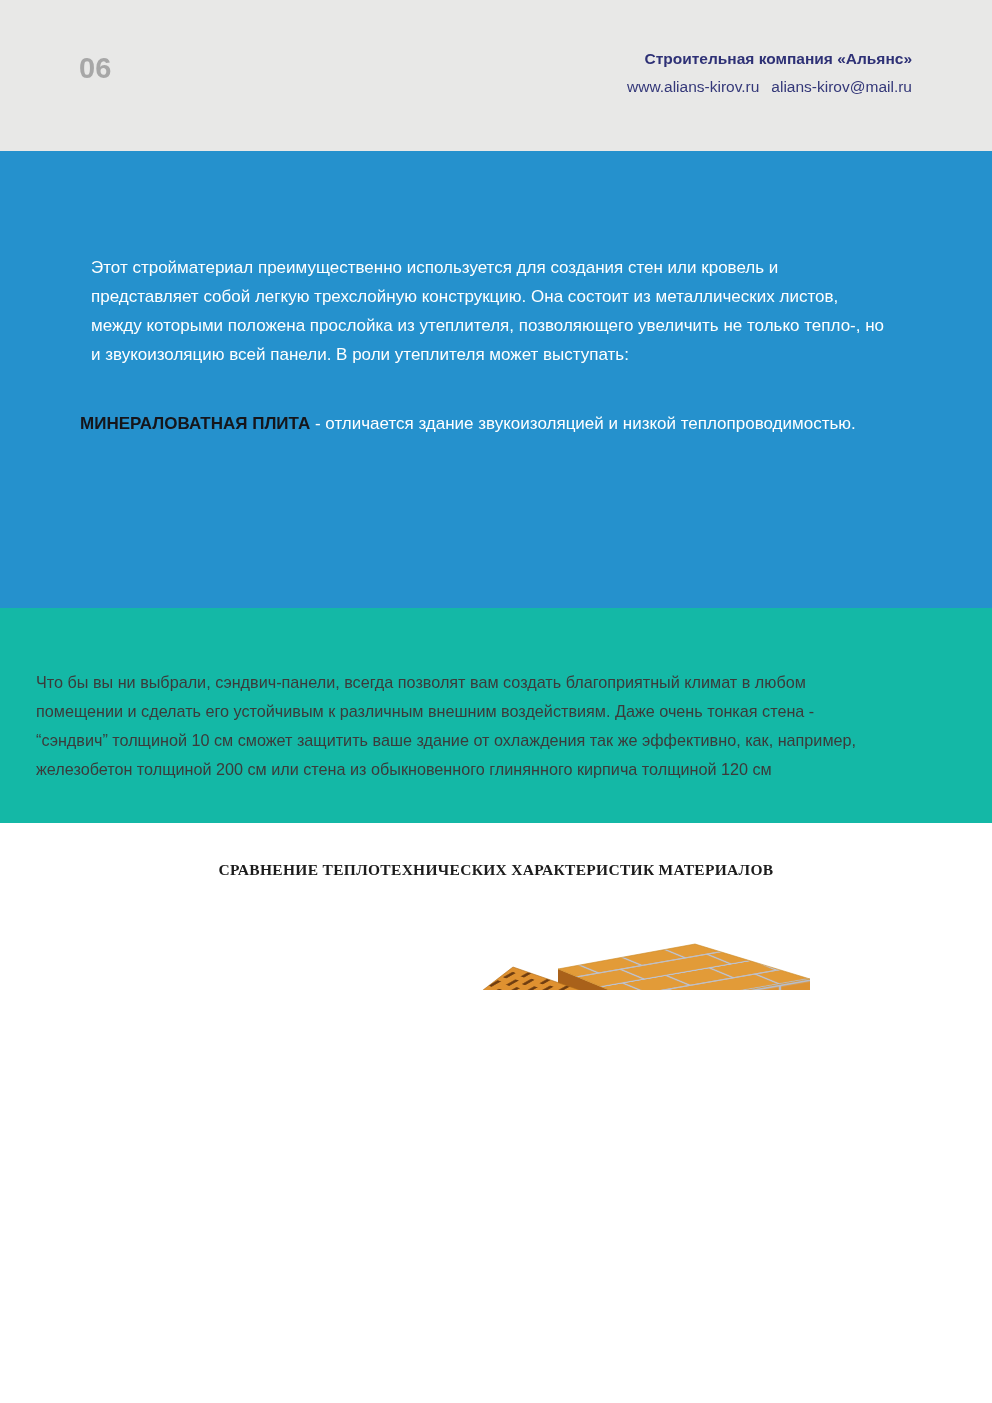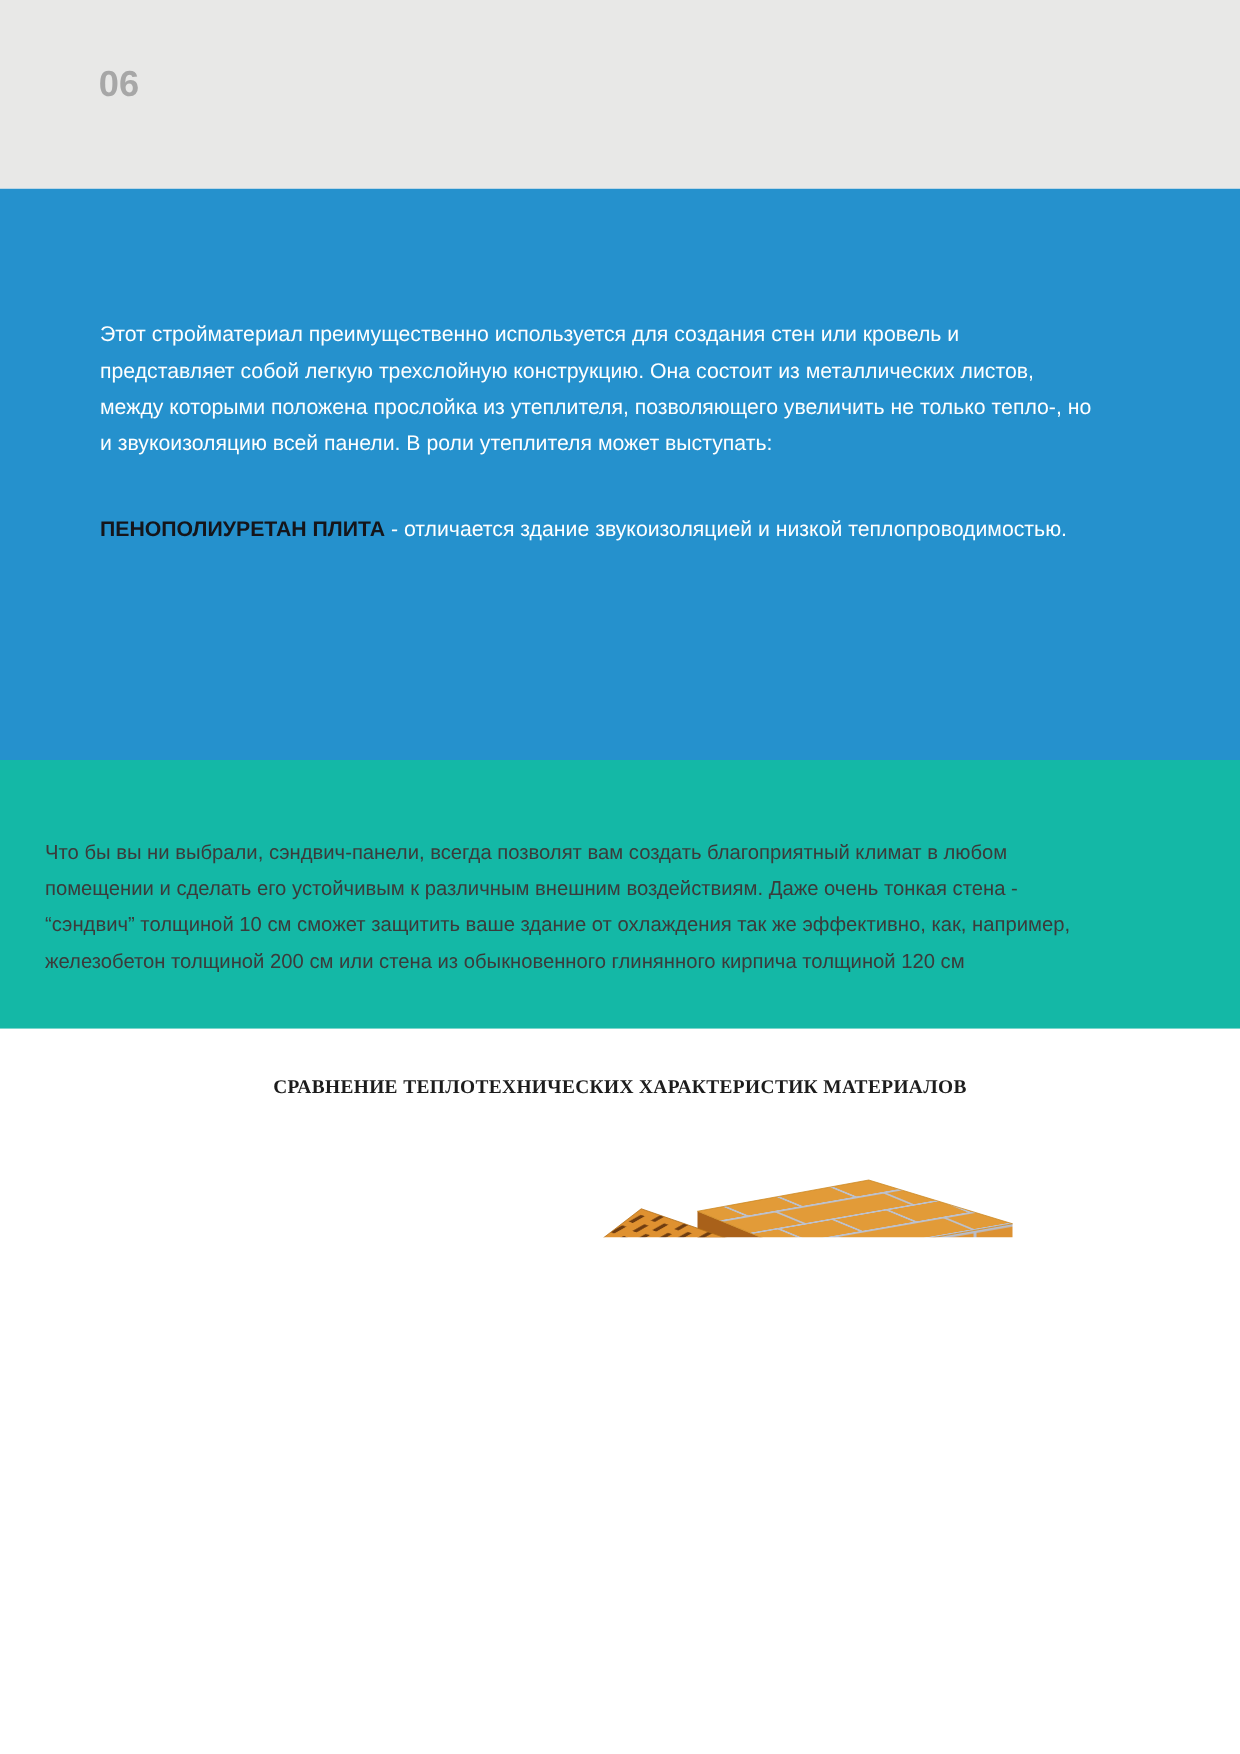--- a/index.html
+++ b/index.html
@@ -11,21 +11,21 @@
   .page-number{position:absolute;left:79px;top:52px;font-size:29px;font-weight:bold;color:#a7a7a7;}
   .header-right{position:absolute;right:80px;top:50px;text-align:right;color:#2f3277;}
   .company-name{font-size:15.5px;font-weight:bold;color:#2e3176;}
   .contacts{margin-top:10px;font-size:15.5px;color:#343879;}
   .contacts .email{margin-left:12px;}
 
   
   .blue-section{position:relative;width:100%;height:457px;background:#2591cd;box-sizing:border-box;
                 padding:102px 80px 0 80px;color:#ffffff;}
   .blue-section p{margin:0;font-size:17px;line-height:29px;max-width:795px;}
-  .blue-section p.intro{margin-bottom:40px;}
+  .blue-section p.intro{margin-bottom:40px;margin-left:11px;}
   .blue-section p.option{margin-bottom:41px;}
   .option .term{font-weight:bold;color:#15151a;}
 
   
   .light-section{position:relative;width:100%;height:215px;background:#14b8a6;box-sizing:border-box;
                  padding:60px 80px 0 36px;}
   .light-section p{margin:0;font-size:16.2px;line-height:29px;max-width:838px;color:#3b3b3b;}
 
   
   .white-section{position:relative;width:100%;height:580px;background:#ffffff;box-sizing:border-box;padding-top:38px;font-family:Liberation Serif, serif;}
@@ -39,25 +39,31 @@
   .dim-unit{font-size:14px;}
   .dim-name{font-size:16.5px;}
 </style>
 </head>
 <body>
 
 <div class="page">
 
   <div class="header">
     <div class="page-number">06</div>
+    <div class="header-right">
+      <div class="company-name">Строительная компания «Альянс»</div>
+      <div class="contacts">
+        <span class="website">www.alians-kirov.ru</span><span class="email">alians-kirov@mail.ru</span>
+      </div>
+    </div>
   </div>
 
   <div class="blue-section">
     <p class="intro">Этот стройматериал преимущественно используется для создания стен или кровель и представляет собой легкую трехслойную конструкцию. Она состоит из металлических листов, между которыми положена прослойка из утеплителя, позволяющего увеличить не только тепло-, но и звукоизоляцию всей панели. В роли утеплителя может выступать:</p>
-    <p class="option"><span class="term">ПЕНОПОЛИУРЕТАН ПЛИТА</span><span class="desc"> - отличается здание звукоизоляцией и низкой теплопроводимостью.</span></p>
+    <p class="option"><span class="term">МИНЕРАЛОВАТНАЯ ПЛИТА</span><span class="desc"> - отличается здание звукоизоляцией и низкой теплопроводимостью.</span></p>
   </div>
 
   <div class="light-section">
     <p>Что бы вы ни выбрали, сэндвич-панели, всегда позволят вам создать благоприятный климат в любом помещении и сделать его устойчивым к различным внешним воздействиям. Даже очень тонкая стена - “сэндвич” толщиной 10 см сможет защитить ваше здание от охлаждения так же эффективно, как, например, железобетон толщиной 200 см или стена из обыкновенного глинянного кирпича толщиной 120 см</p>
   </div>
 
   <div class="white-section">
     <h2 class="diagram-title">СРАВНЕНИЕ ТЕПЛОТЕХНИЧЕСКИХ ХАРАКТЕРИСТИК МАТЕРИАЛОВ</h2>
 
     <div class="illustration">

